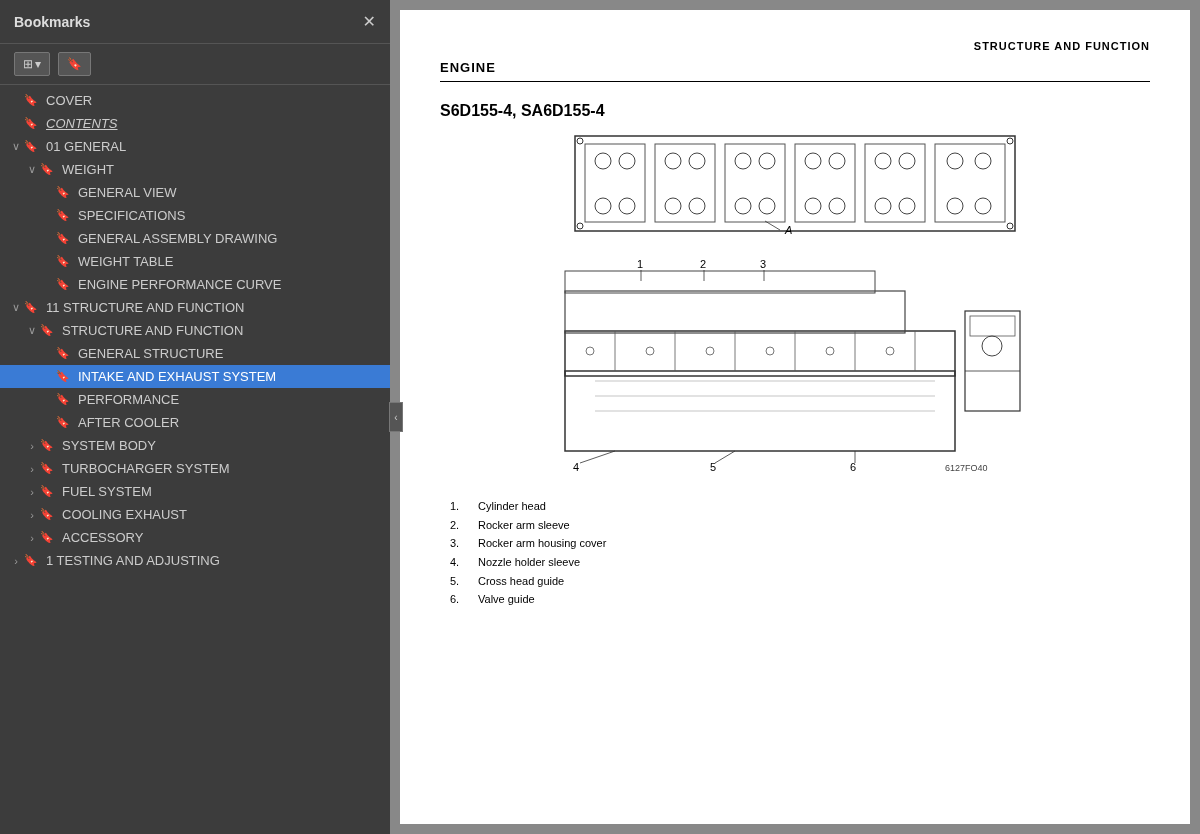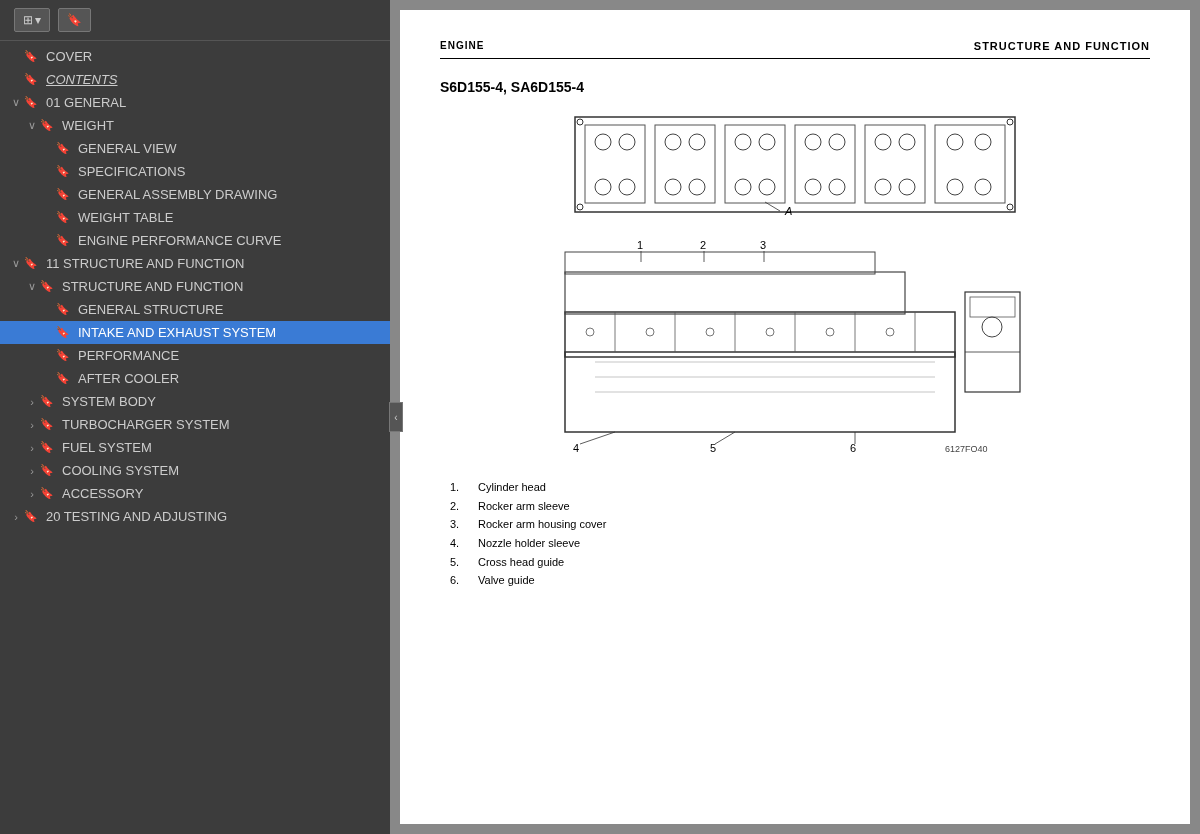--- a/index.html
+++ b/index.html
@@ -165,35 +165,36 @@
 
     .page-header {
       display: flex;
       justify-content: space-between;
       border-bottom: 1px solid #000;
       padding-bottom: 6px;
       margin-bottom: 20px;
     }
 
     .page-header-left {
-      font-size: 10px;
+      font-size: 13px;
       font-weight: bold;
       letter-spacing: 1px;
+      margin-top: 20px;
     }
 
     .page-header-right {
       font-size: 11px;
       font-weight: bold;
       letter-spacing: 1px;
     }
 
     .engine-model-label {
-      font-size: 14px;
+      font-size: 16px;
       font-weight: bold;
-      margin-bottom: 12px;
+      margin-bottom: 6px;
     }
 
     .engine-diagrams {
       display: flex;
       flex-direction: column;
       align-items: center;
       gap: 0;
     }
 
     .parts-list {
@@ -220,20 +221,24 @@
       margin-top: 30px;
       padding-top: 8px;
       font-size: 12px;
       font-weight: bold;
     }
   </style>
 </head>
 <body>
 
 <div id="sidebar">
+  <div id="sidebar-header">
+    <span id="sidebar-title">Bookmarks</span>
+    <button id="sidebar-close">✕</button>
+  </div>
   <div id="sidebar-toolbar">
     <button class="toolbar-btn">
       <span>⊞</span>
       <span>▾</span>
     </button>
     <button class="toolbar-btn">
       <span>🔖</span>
     </button>
   </div>
   <div id="bookmark-tree">
@@ -324,31 +329,31 @@
         <span class="item-label">TURBOCHARGER SYSTEM</span>
       </div>
       <div class="tree-item indent-1">
         <span class="expand-arrow" style="font-size: 11px;">›</span>
         <span class="bookmark-icon" style="font-size: 11px;">🔖</span>
         <span class="item-label">FUEL SYSTEM</span>
       </div>
       <div class="tree-item indent-1">
         <span class="expand-arrow" style="font-size: 11px;">›</span>
         <span class="bookmark-icon" style="font-size: 11px;">🔖</span>
-        <span class="item-label">COOLING SYSTEM</span>
+        <span class="item-label">COOLING EXHAUST</span>
       </div>
       <div class="tree-item indent-1">
         <span class="expand-arrow" style="font-size: 11px;">›</span>
         <span class="bookmark-icon" style="font-size: 11px;">🔖</span>
         <span class="item-label">ACCESSORY</span>
       </div>
       <div class="tree-item indent-0">
         <span class="expand-arrow" style="font-size: 11px;">›</span>
         <span class="bookmark-icon" style="font-size: 11px;">🔖</span>
-        <span class="item-label">20 TESTING AND ADJUSTING</span>
+        <span class="item-label">1 TESTING AND ADJUSTING</span>
       </div>
     </div>
 </div>
 
 <div style="position:relative; display:flex; align-items:center;">
   <button id="collapse-btn">‹</button>
 </div>
 
 <div id="main-content">
   <div id="document-page">

